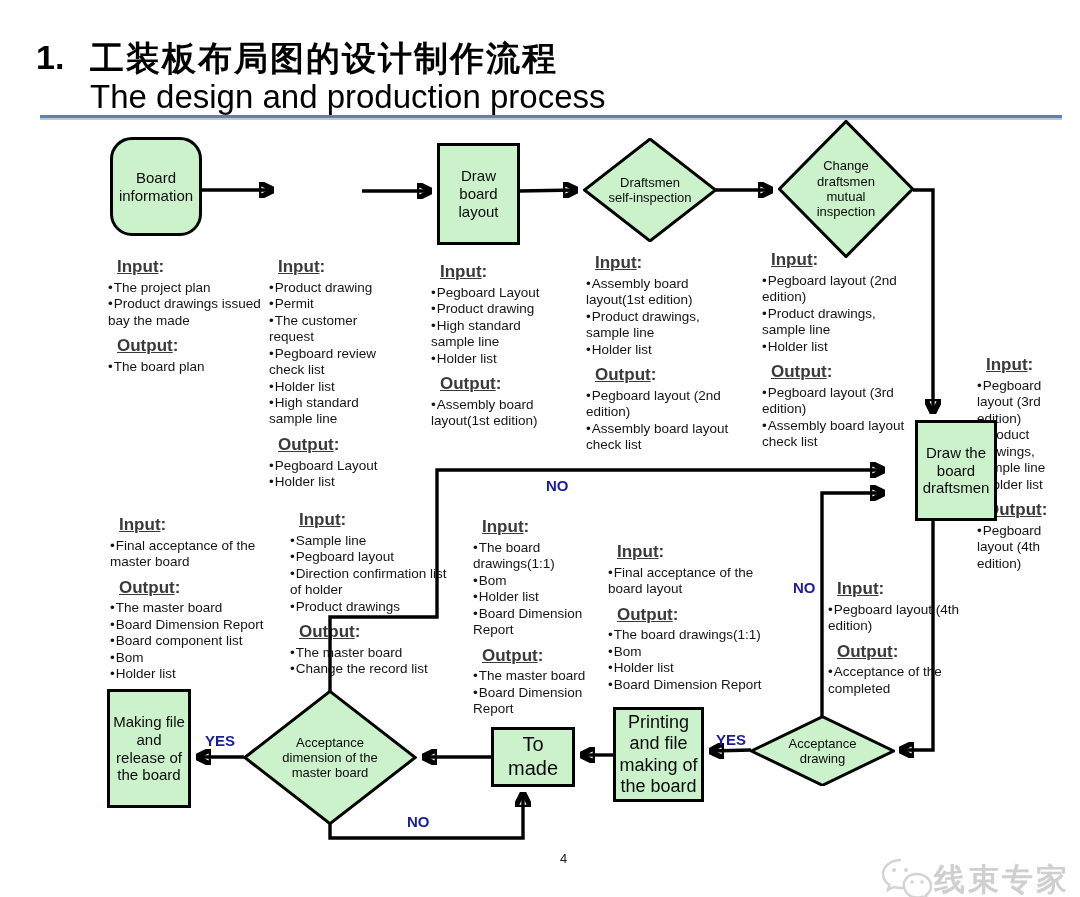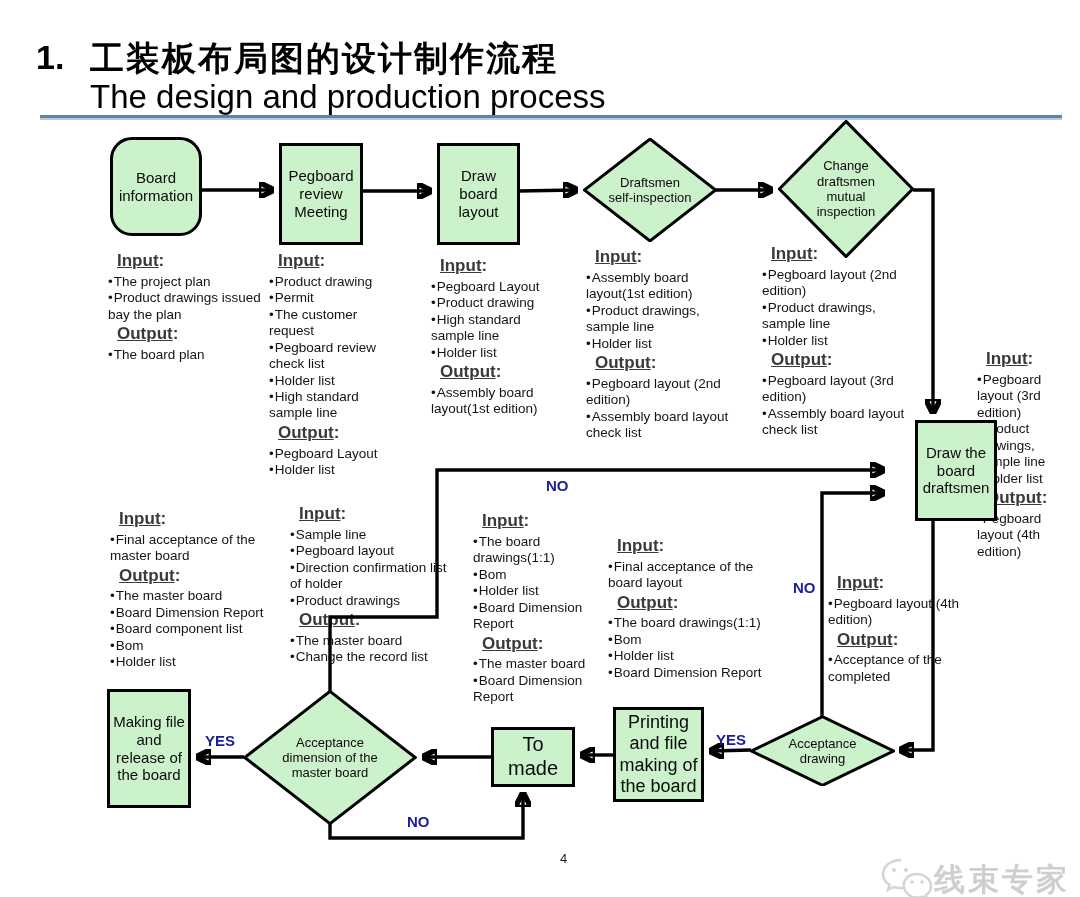--- a/index.html
+++ b/index.html
@@ -8,21 +8,21 @@
   .slide{position:absolute;inset:0;}
 
   
   .title-num{position:absolute;left:36px;top:38px;font-size:34px;font-weight:bold;color:#000;}
   .title-zh{position:absolute;left:90px;top:36px;font-size:34px;font-weight:bold;color:#000;letter-spacing:2px;}
   .title-en{position:absolute;left:90px;top:78px;font-size:33px;font-weight:400;color:#000;}
   .divider{position:absolute;left:40px;top:115px;width:1022px;height:3px;background:#5f82a8;border-bottom:2px solid #b9cadd;}
 
   
   .io{position:absolute;font-size:13.5px;line-height:1.22;color:#141414;z-index:1;}
-  .io-h{font-size:17px;font-weight:bold;color:#3a3a3a;margin:1px 0 2px 9px;}
+  .io-h{font-size:17px;font-weight:bold;color:#3a3a3a;margin:7px 0 2px 9px;}
   .io-h .u{text-decoration:underline;}
   ul.io-list{margin:0 0 1px 0;padding:0;list-style:none;}
   ul.io-list li::before{content:"\2022";margin-right:1px;}
 
   
   svg.connectors{position:absolute;left:0;top:0;z-index:2;}
   svg.connectors path{stroke:#000;stroke-width:3.4;fill:none;}
 
   
   .node{position:absolute;display:flex;align-items:center;justify-content:center;
@@ -50,21 +50,21 @@
 
   <div class="title-num">1.</div>
   <div class="title-zh">工装板布局图的设计制作流程</div>
   <div class="title-en">The design and production process</div>
   <div class="divider"></div>
 
   <div class="io" style="left:108px;top:250px;width:170px;">
     <div class="io-h"><span class="u">Input</span><span>:</span></div>
     <ul class="io-list">
         <li>The project plan</li>
-        <li>Product drawings issued bay the plan</li>
+        <li>Product drawings issued bay the made</li>
       </ul>
     <div class="io-h"><span class="u">Output</span><span>:</span></div>
     <ul class="io-list">
         <li>The board plan</li>
       </ul>
   </div>
 
   <div class="io" style="left:269px;top:250px;width:130px;">
     <div class="io-h"><span class="u">Input</span><span>:</span></div>
     <ul class="io-list">
@@ -225,23 +225,20 @@
     <path d="M244,757 L198,757" marker-end="url(#arr)"></path>
     <path d="M330,824 L330,838 L523,838 L523,794" marker-end="url(#arr)"></path>
     <path d="M330,691 L330,617 L437,617 L437,470 L883,470" marker-end="url(#arr)"></path>
     <path d="M822,717 L822,493 L883,493" marker-end="url(#arr)"></path>
   </svg>
 
   <div class="node rect rounded" style="left:110px;top:137px;width:92px;height:99px;">
     <span class="node-label">Board information</span>
   </div>
 
-  <div class="node rect" style="left:279px;top:143px;width:84px;height:102px;">
-    <span class="node-label">Pegboard review Meeting</span>
-  </div>
 
   <div class="node rect" style="left:437px;top:143px;width:83px;height:102px;">
     <span class="node-label">Draw board layout</span>
   </div>
 
   <div class="node diamond" style="left:583px;top:138px;width:134px;height:104px;">
     <svg viewBox="0 0 100 100" preserveAspectRatio="none">
         <polygon points="50,1 99,50 50,99 1,50"></polygon>
       </svg>
     <span class="node-label dl" style="max-width:88px;">Draftsmen self-inspection</span>

